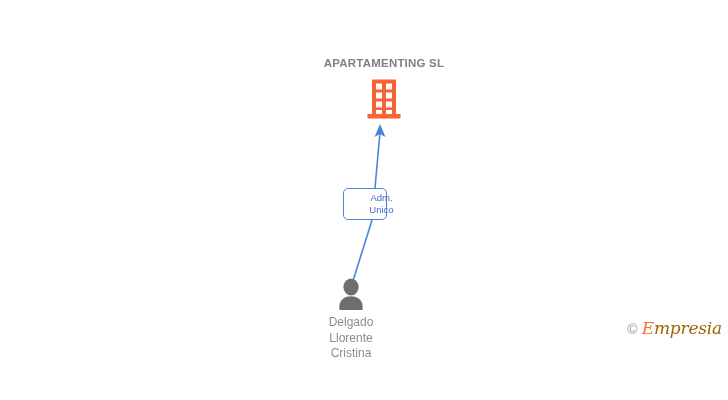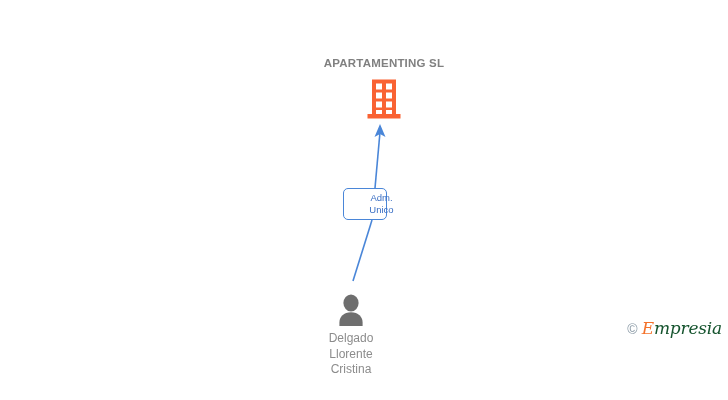--- a/index.html
+++ b/index.html
@@ -77,21 +77,21 @@
     font-size: 9.5px;
     color: #3a6fc4;
     line-height: 12px;
     white-space: nowrap;
   }
 
   
   #person-node {
     position: absolute;
     left: 285px;
-    top: 294px;
+    top: 278px;
     width: 132px;
     text-align: center;
   }
   #person-icon {
     display: flex;
     justify-content: center;
   }
   #person-name {
     margin-top: 5px;
     font-size: 12px;
@@ -118,21 +118,21 @@
     line-height: 1;
   }
   #watermark-brand {
     font-family: "DejaVu Serif", serif;
     font-style: italic;
     font-size: 17px;
     line-height: 1;
     letter-spacing: -0.2px;
   }
   .brand-initial { color: #f4722b; }
-  .brand-rest { color: #14532d; }
+  .brand-rest { color: #a16207; }
 </style>
 </head>
 <body>
 
 <div id="canvas">
 
   <svg id="connectors" viewBox="0 0 728 400" xmlns="http://www.w3.org/2000/svg">
 
     <line x1="353" y1="281" x2="372" y2="220" stroke="#4a86d8" stroke-width="1.6"></line>
 

